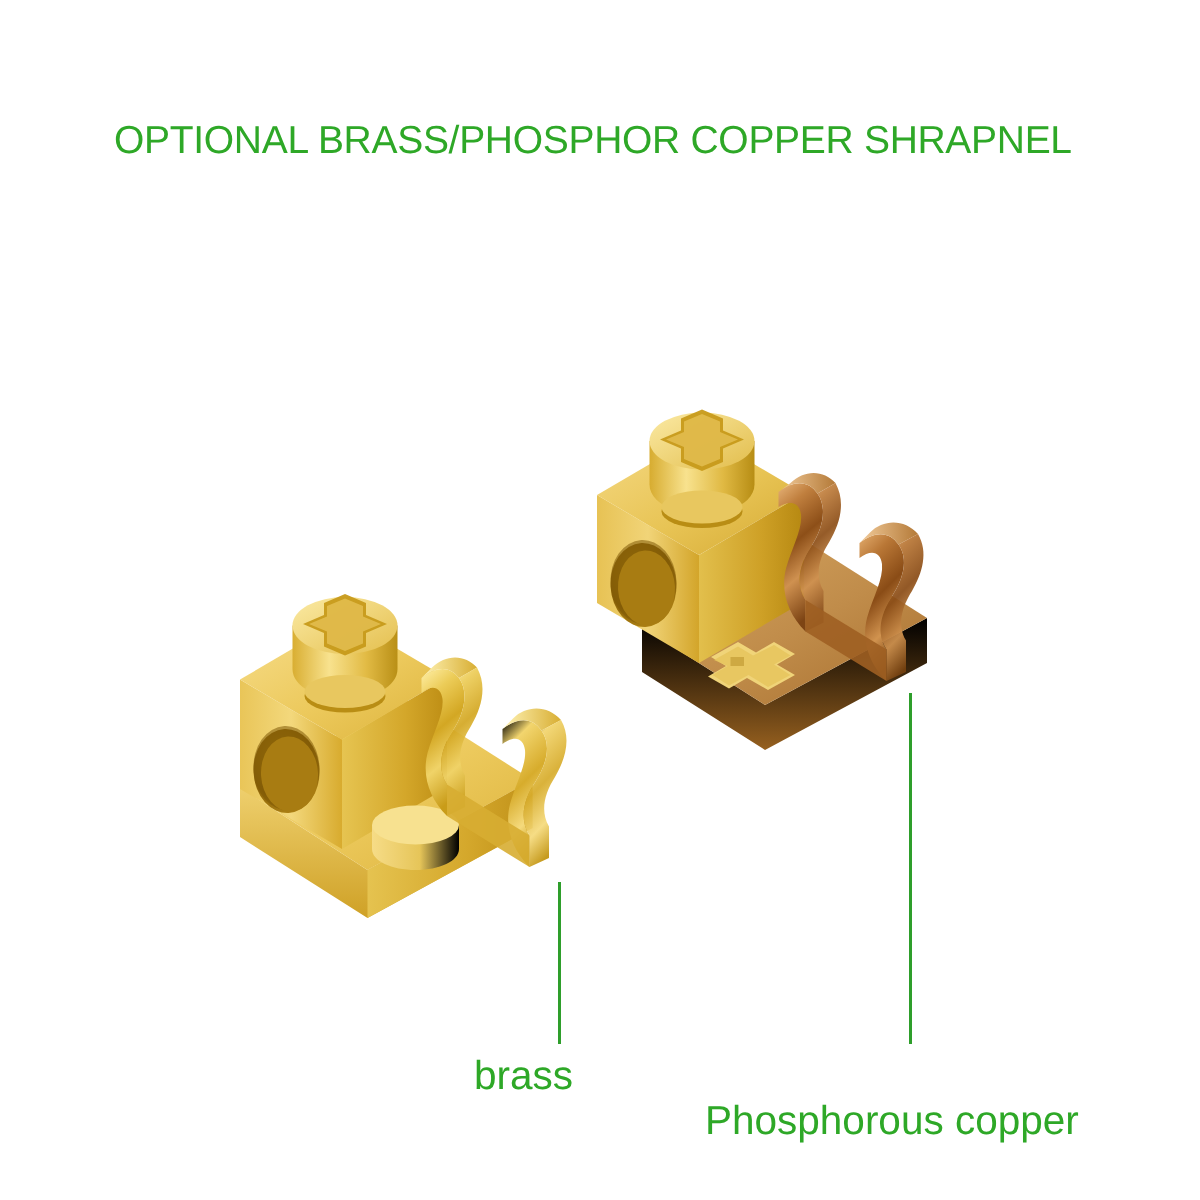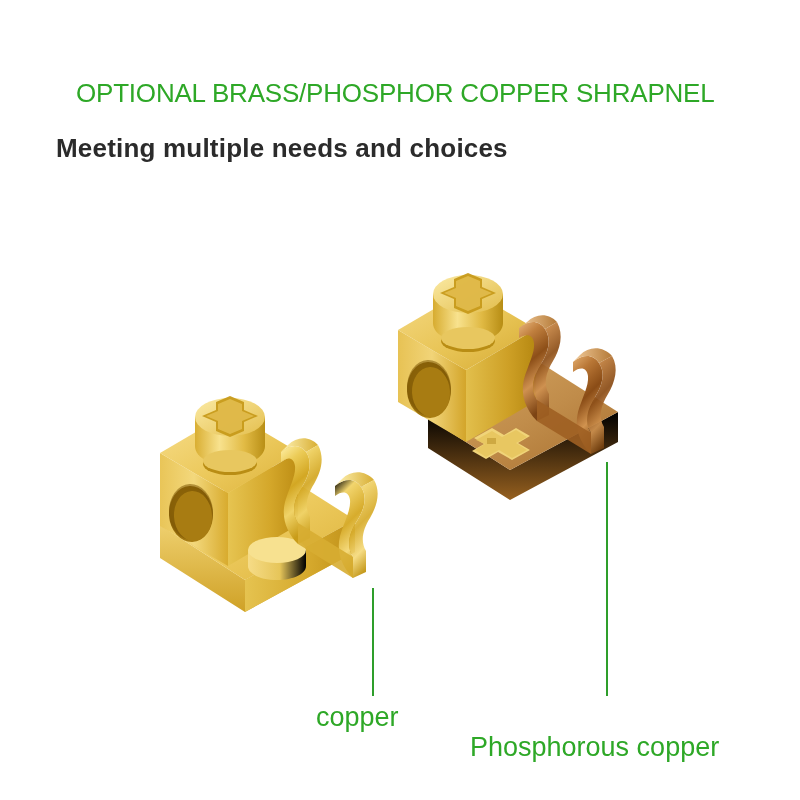--- a/index.html
+++ b/index.html
@@ -71,21 +71,20 @@
 
   .product svg { display: block; width: 300px; height: 300px; overflow: visible; }
 </style>
 </head>
 <body>
 
 <div id="page">
 
   <div class="headline">OPTIONAL BRASS/PHOSPHOR COPPER SHRAPNEL</div>
 
-  <div class="subhead">Meeting multiple needs and choices</div>
 
   <div class="product brass-part">
     <svg viewBox="0 0 300 300" xmlns="http://www.w3.org/2000/svg" aria-hidden="true">
       <defs>
         <linearGradient id="bTop" x1="0" y1="0" x2="1" y2="1">
           <stop offset="0%" stop-color="#f7de8c"></stop>
           <stop offset="55%" stop-color="#ecc95c"></stop>
           <stop offset="100%" stop-color="#dcb23a"></stop>
         </linearGradient>
         <linearGradient id="bLeft" x1="0" y1="0" x2="1" y2="0">
@@ -295,16 +294,16 @@
         <path d="M209 95 C216 105 212 118 205 129 C197 141 194 154 201 165 L201 186 L214 180 L214 159
                  C208 149 211 137 218 126 C225 114 229 100 222 88 Z" fill="url(#cClipB)" opacity="0.93"></path>
         <path d="M147 132 L147 153 L201 186 L201 165 Z" fill="#9e5f22" opacity="0.9"></path>
       </g>
     </svg>
   </div>
 
   <div class="leader-line brass"></div>
   <div class="leader-line copper"></div>
 
-  <div class="callout-label brass">copper</div>
+  <div class="callout-label brass">brass</div>
   <div class="callout-label copper">Phosphorous copper</div>
 
 </div>
 
 </body></html>

